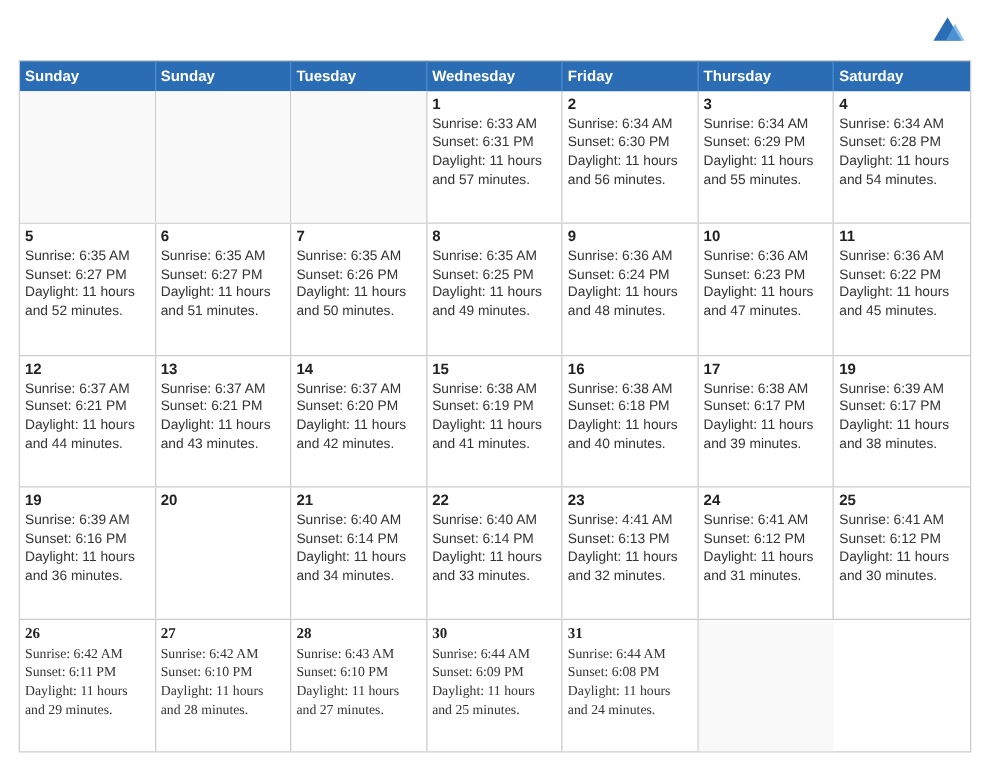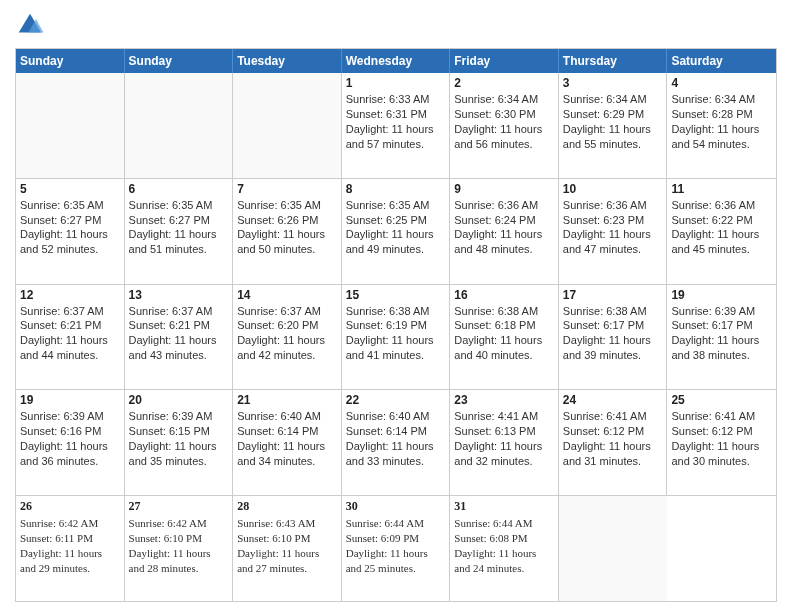--- a/index.html
+++ b/index.html
@@ -9,20 +9,21 @@
       width: 792px;
       height: 612px;
       overflow: hidden;
     }
     .page {
       width: 792px;
       height: 612px;
       padding: 10px 15px;
       display: flex;
       flex-direction: column;
+      align-items: flex-end;
     }
     .header {
       display: flex;
       justify-content: space-between;
       align-items: flex-start;
       margin-bottom: 8px;
     }
     .logo {
       display: flex;
       align-items: center;
@@ -283,24 +284,20 @@
         <div class="cal-row">
           <div class="cal-cell">
             <div class="day-num">19</div>
             <div class="cell-info">Sunrise: 6:39 AM
 Sunset: 6:16 PM
 Daylight: 11 hours
 and 36 minutes.</div>
           </div>
           <div class="cal-cell">
             <div class="day-num">20</div>
-            <div class="cell-info">Sunrise: 6:39 AM
-Sunset: 6:15 PM
-Daylight: 11 hours
-and 35 minutes.</div>
           </div>
           <div class="cal-cell">
             <div class="day-num">21</div>
             <div class="cell-info">Sunrise: 6:40 AM
 Sunset: 6:14 PM
 Daylight: 11 hours
 and 34 minutes.</div>
           </div>
           <div class="cal-cell">
             <div class="day-num">22</div>

